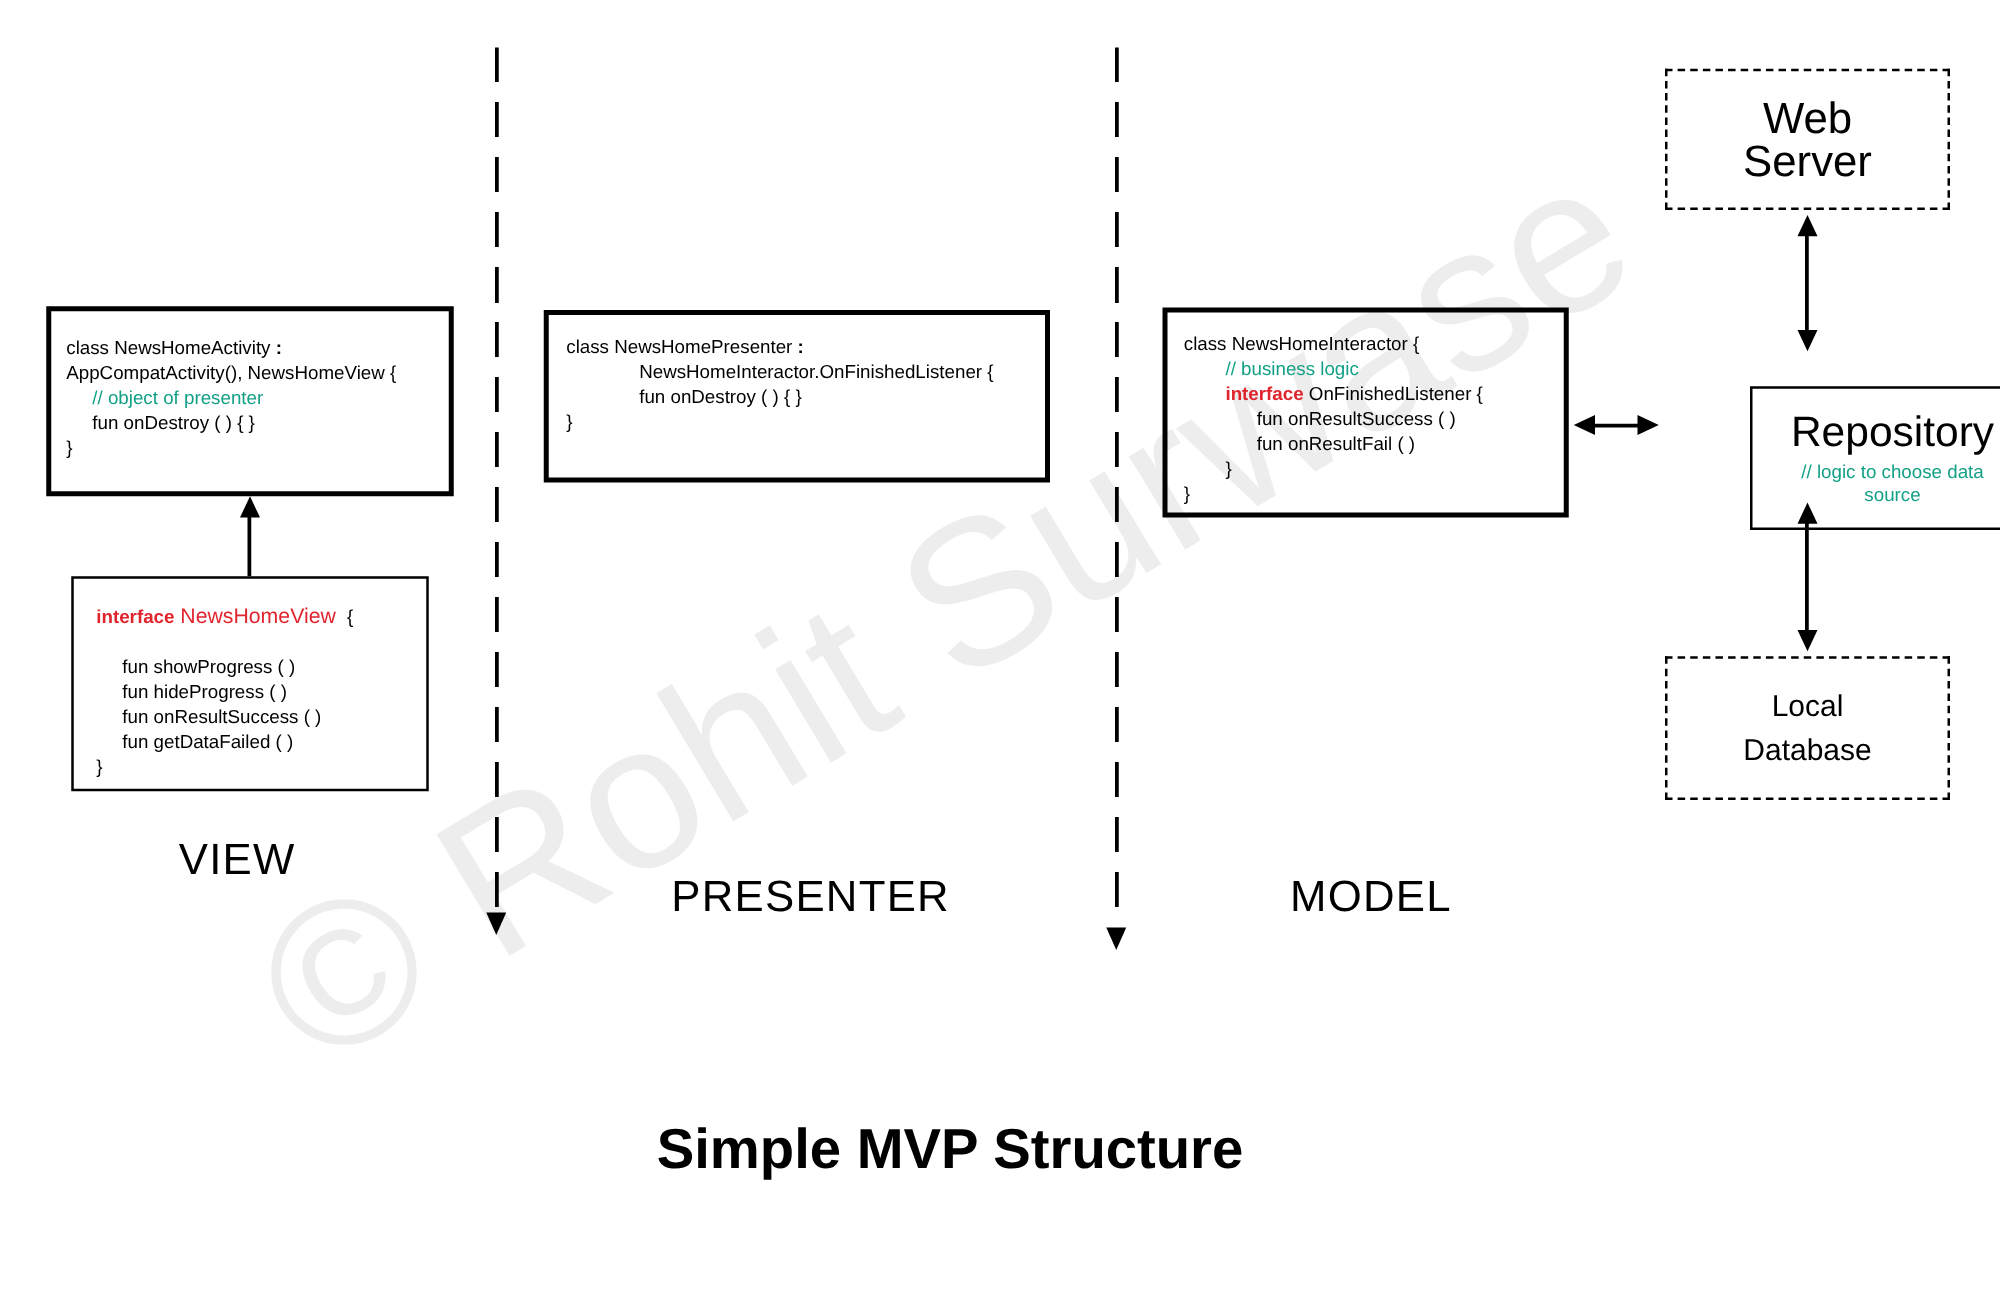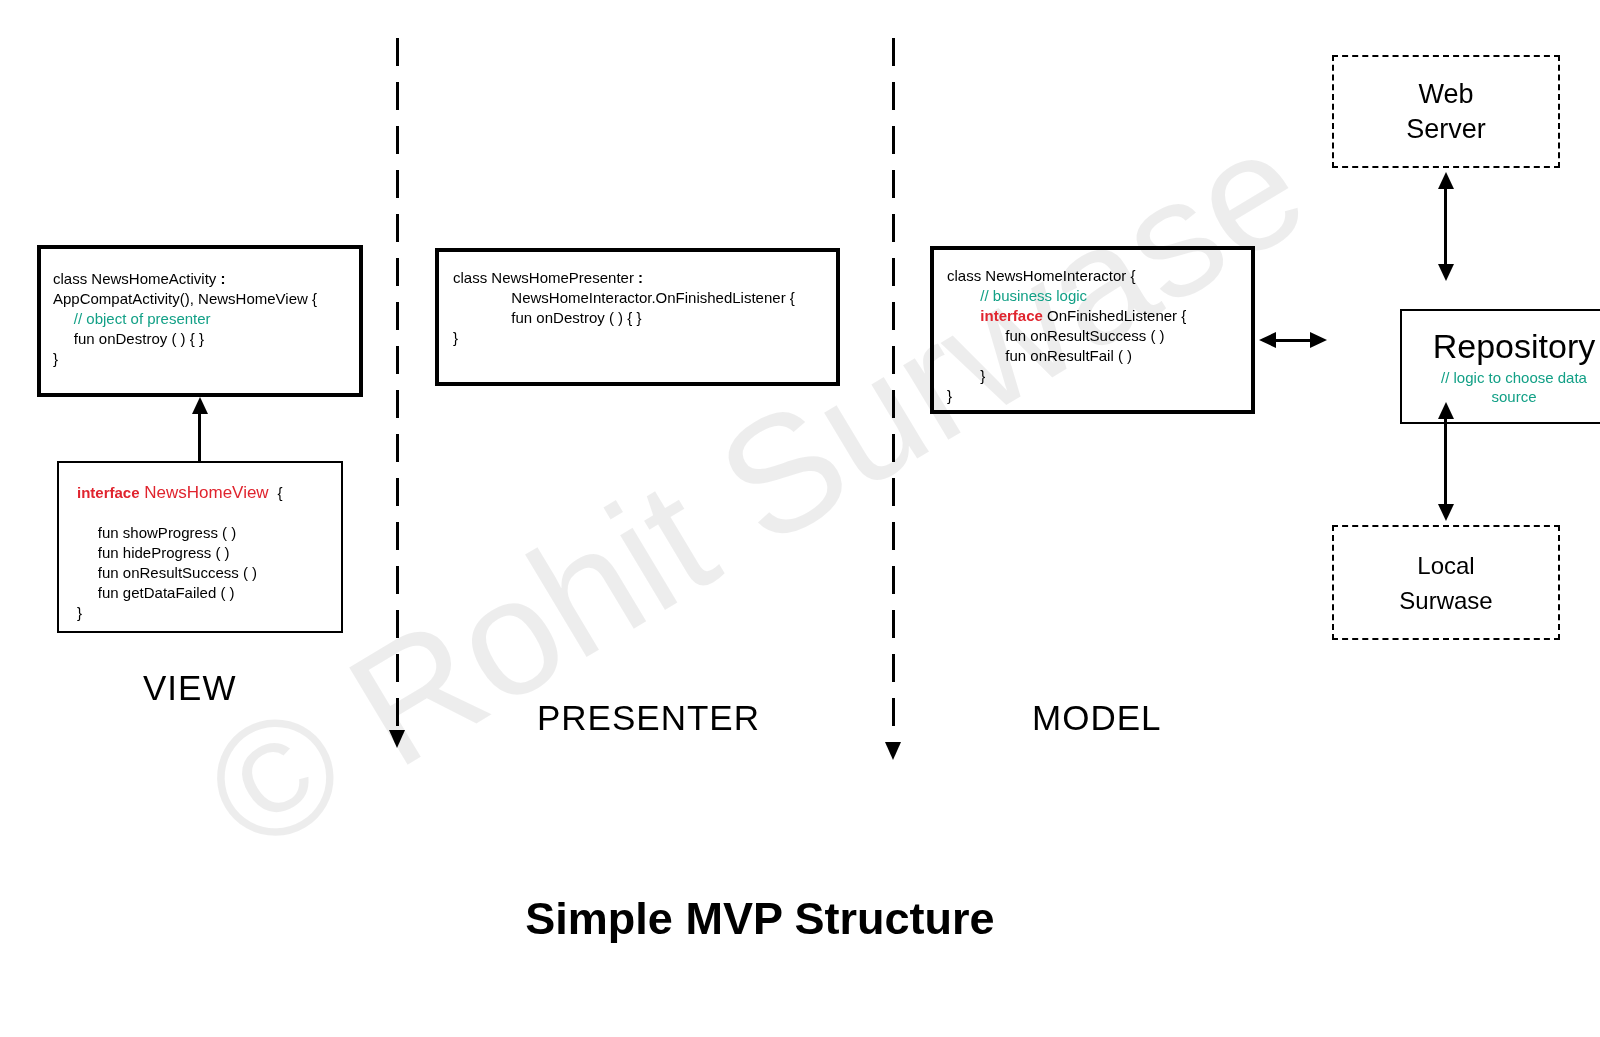--- a/index.html
+++ b/index.html
@@ -63,21 +63,21 @@
   
   .nodebox{
     position:absolute;
     box-sizing:border-box;
     display:flex;flex-direction:column;
     align-items:center;justify-content:center;
     text-align:center;
     background:transparent;
     z-index:2;
   }
-  #box-webserver{left:1332px;top:55px;width:228px;height:113px;font-size:27px;line-height:35px;}
+  #box-webserver{left:1332px;top:55px;width:228px;height:113px;font-size:35px;line-height:35px;}
   #box-localdb{left:1332px;top:525px;width:228px;height:115px;font-size:24px;line-height:35px;}
   #box-repository{left:1400px;top:285px;width:228px;height:115px;margin-top:24px;}
   .repo-name{font-size:34px;line-height:38px;color:#000;}
   .repo-comment{font-size:15px;line-height:19px;color:#12a086;margin-top:3px;}
   
   .aline{position:absolute;background:#000;z-index:2;}
   .tri{position:absolute;width:0;height:0;z-index:2;}
   .tri-up{border-left:8px solid transparent;border-right:8px solid transparent;border-bottom:17px solid #000;}
   .tri-down{border-left:8px solid transparent;border-right:8px solid transparent;border-top:17px solid #000;}
   .tri-left{border-top:8px solid transparent;border-bottom:8px solid transparent;border-right:17px solid #000;}
@@ -149,21 +149,21 @@
   </div>
 
   <div id="box-repository" class="nodebox border-thin">
     <div class="repo-name">Repository</div>
     <div class="repo-comment">// logic to choose data</div>
     <div class="repo-comment" style="margin-top:0;">source</div>
   </div>
 
   <div id="box-localdb" class="nodebox border-dashed">
     <div>Local</div>
-    <div>Surwase</div>
+    <div>Database</div>
   </div>
 
   <div class="aline" style="left:198px;top:412px;width:3px;height:49px;"></div>
   <div class="tri tri-up" style="left:192px;top:397px;"></div>
 
   <div class="aline" style="left:1270px;top:339px;width:45px;height:3px;"></div>
   <div class="tri tri-left" style="left:1259px;top:332px;"></div>
   <div class="tri tri-right" style="left:1310px;top:332px;"></div>
 
   <div class="aline" style="left:1444px;top:185px;width:3px;height:85px;"></div>

